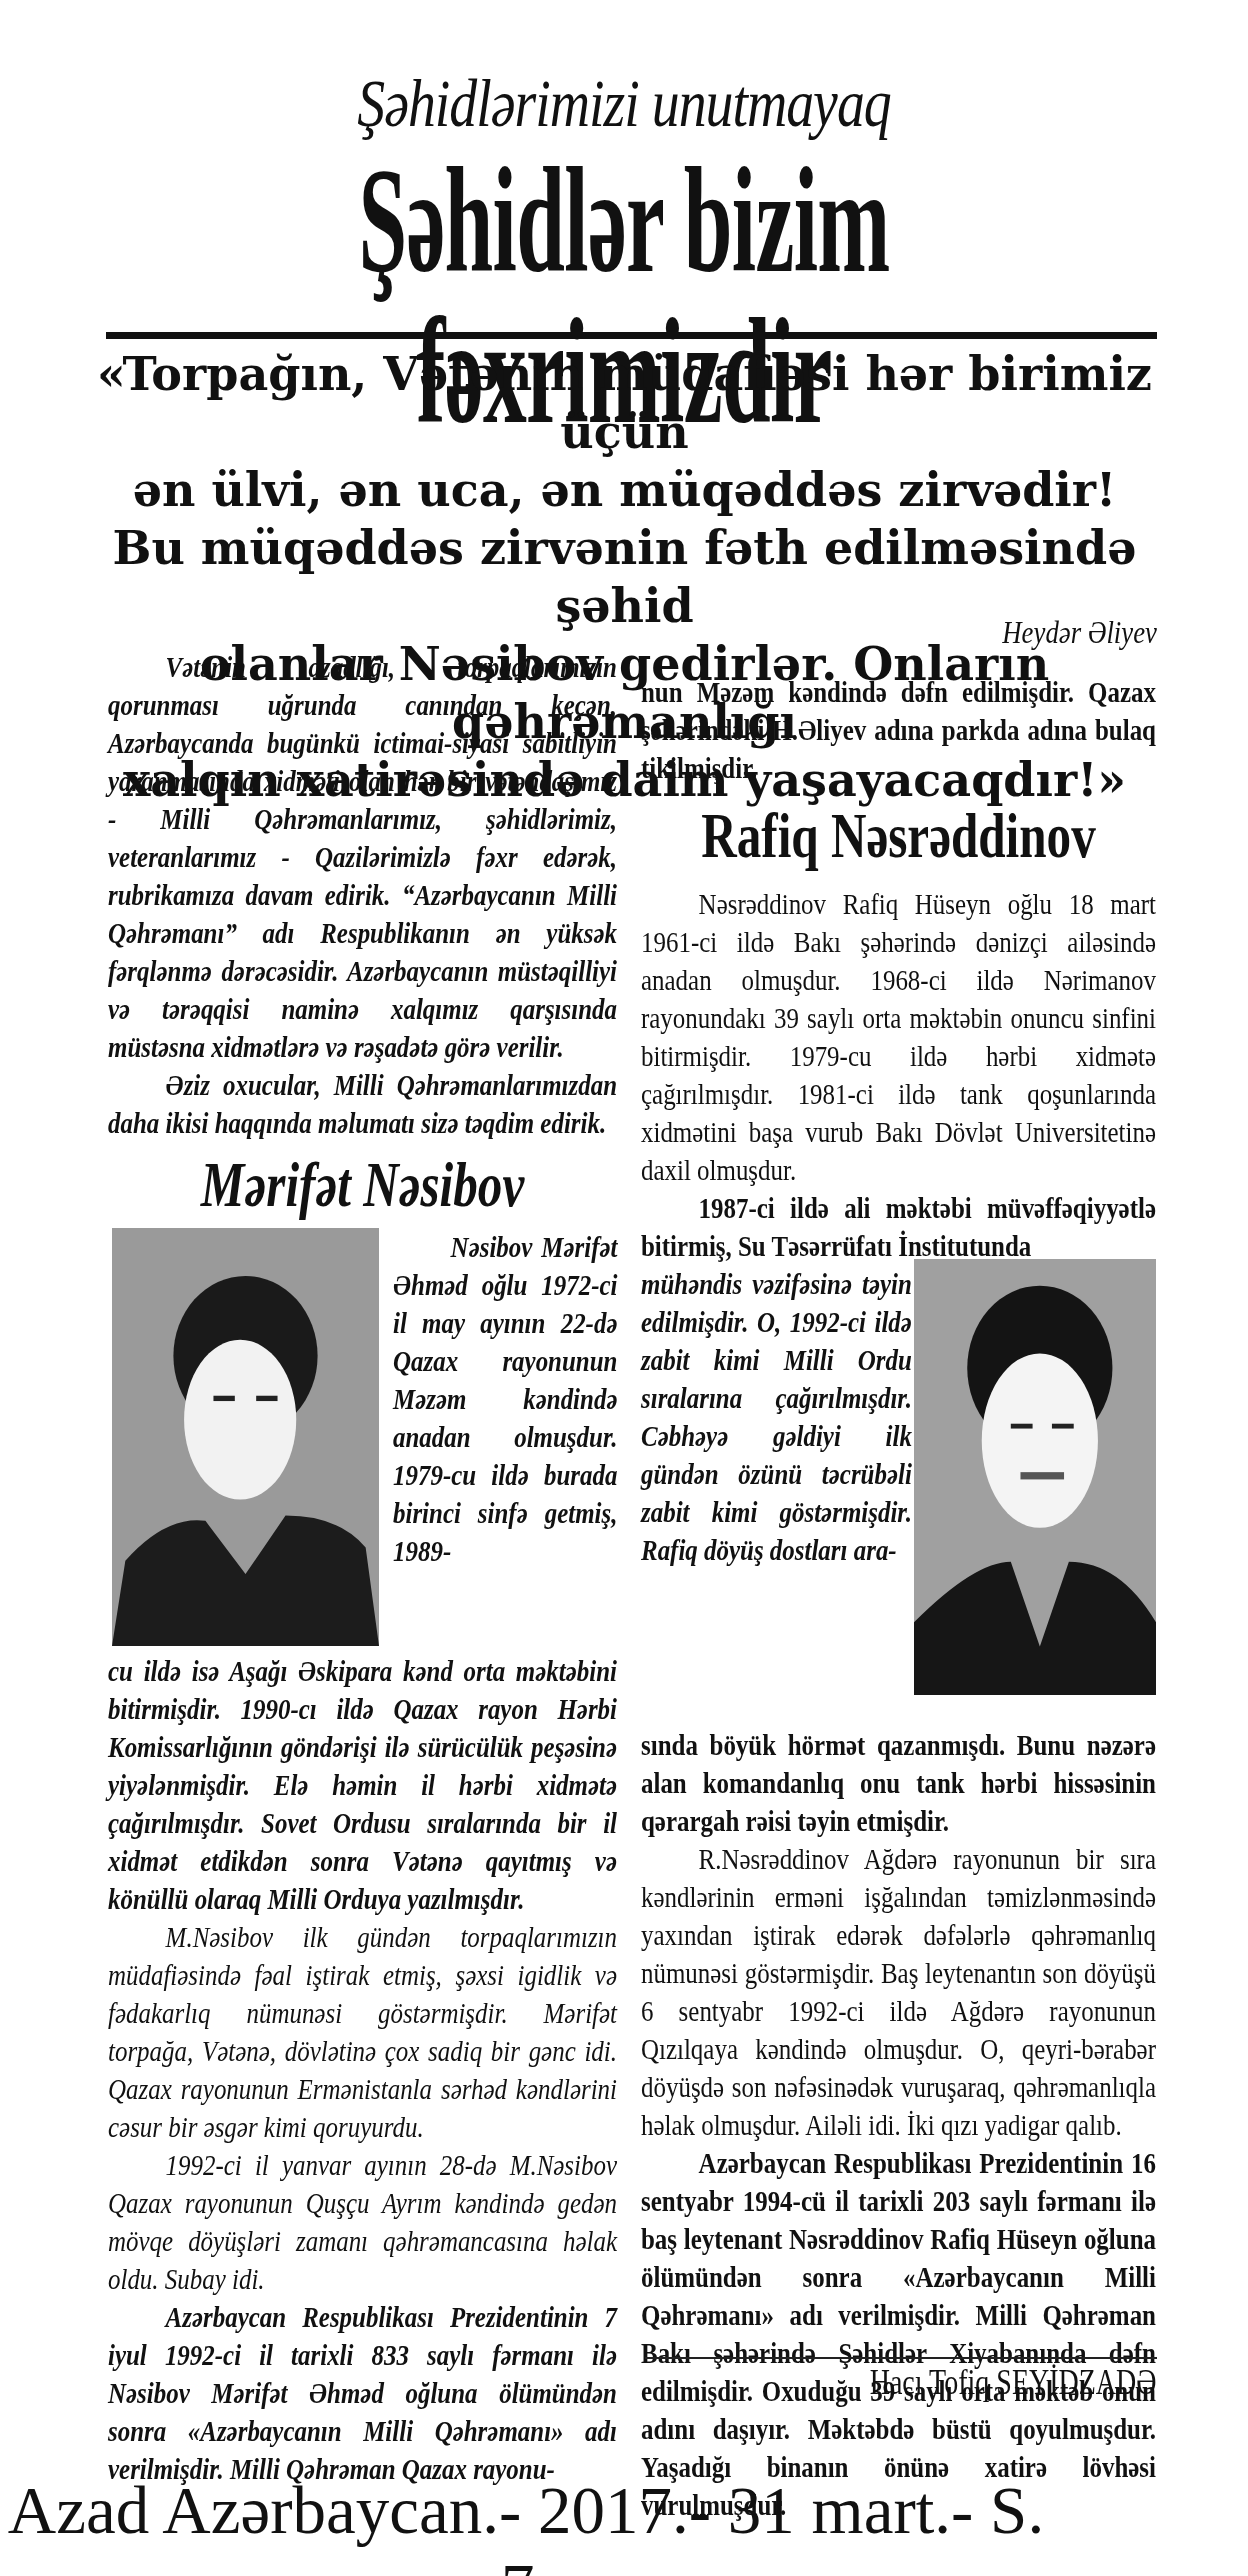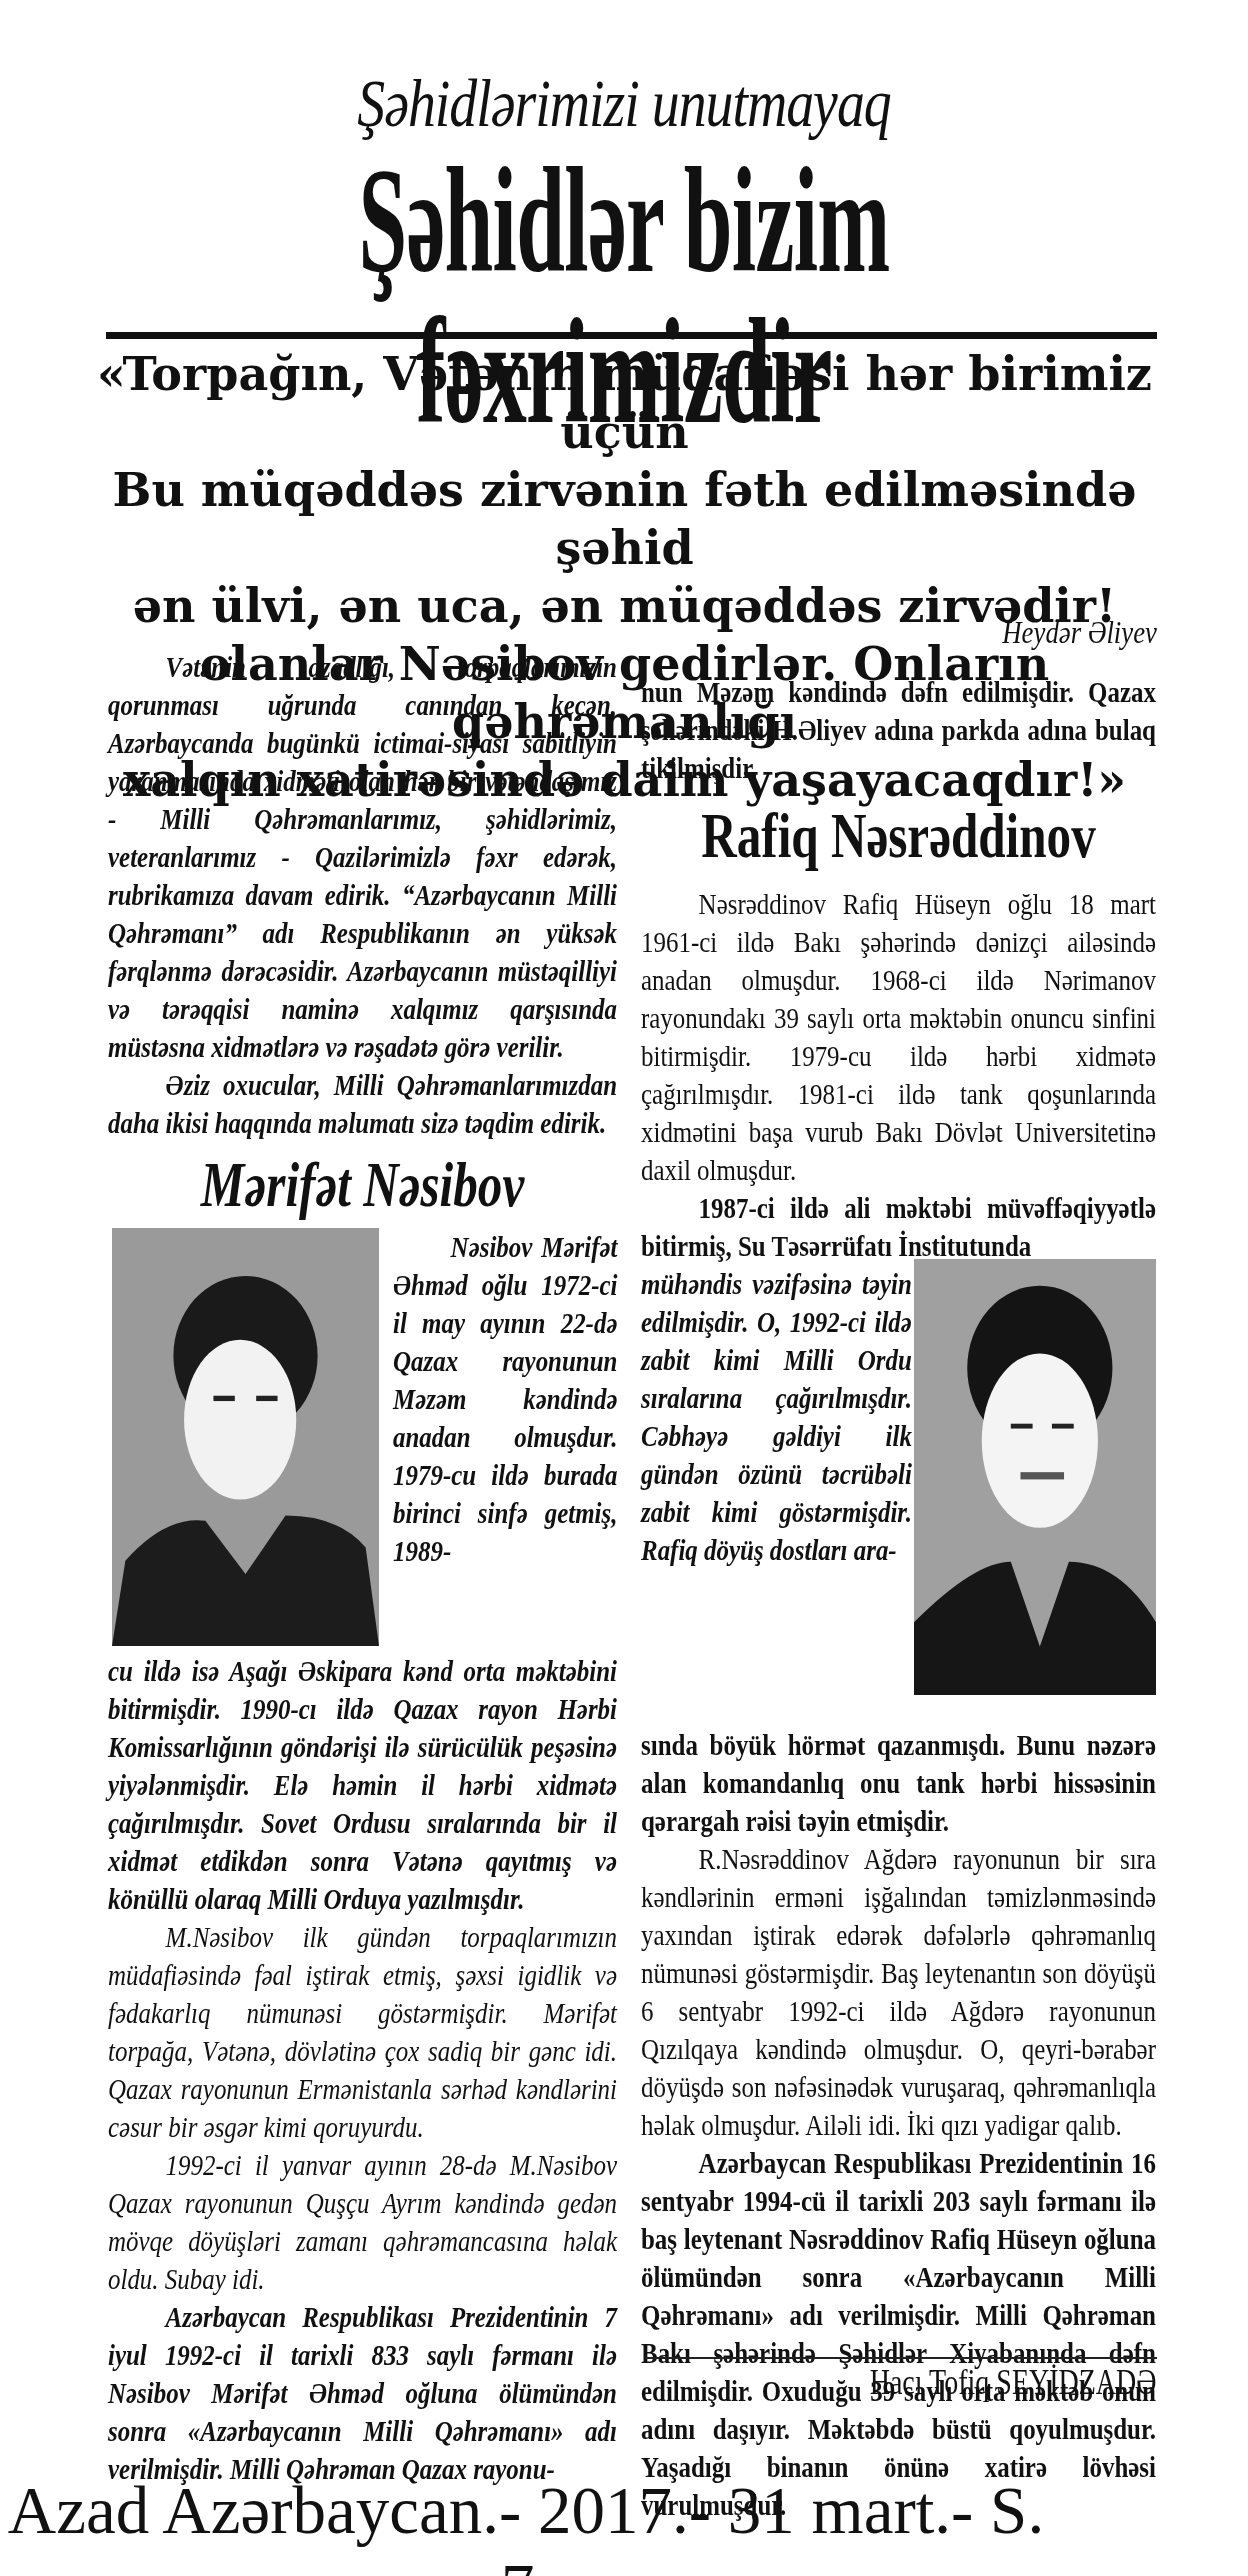--- a/index.html
+++ b/index.html
@@ -26,22 +26,22 @@
 </style>
 </head>
 <body>
 
 <div class="abs" id="kicker">Şəhidlərimizi unutmayaq</div>
 <div class="abs" id="headline">Şəhidlər bizim fəxrimizdir</div>
 <div class="abs" id="title-rule"></div>
 
 <div class="abs" id="quote">
   <div>«Torpağın, Vətənin müdafiəsi hər birimiz üçün</div>
+  <div>ən ülvi, ən uca, ən müqəddəs zirvədir!</div>
   <div>Bu müqəddəs zirvənin fəth edilməsində şəhid</div>
-  <div>ən ülvi, ən uca, ən müqəddəs zirvədir!</div>
   <div>olanlar Nəsibov gedirlər. Onların qəhrəmanlığı</div>
   <div>xalqın xatirəsində daim yaşayacaqdır!»</div>
 </div>
 <div class="abs" id="quote-author">Heydər Əliyev</div>
 
 <div class="abs col" id="left-col" style="top:648px;">
   <div class="cond b">
     <p>Vətənin azadlığı, torpaqlarımızın qorunması uğrunda canından keçən, Azərbaycanda bugünkü ictimai-siyasi sabitliyin yaranmasında xidməti olan hər bir vətəndaşımız - Milli Qəhrəmanlarımız, şəhidlərimiz, veteranlarımız - Qazilərimizlə fəxr edərək, rubrikamıza davam edirik. “Azərbaycanın Milli Qəhrəmanı” adı Respublikanın ən yüksək fərqlənmə dərəcəsidir. Azərbaycanın müstəqilliyi və tərəqqisi naminə xalqımız qarşısında müstəsna xidmətlərə və rəşadətə görə verilir.</p>
     <p>Əziz oxucular, Milli Qəhrəmanlarımızdan daha ikisi haqqında məlumatı sizə təqdim edirik.</p>
   </div>

